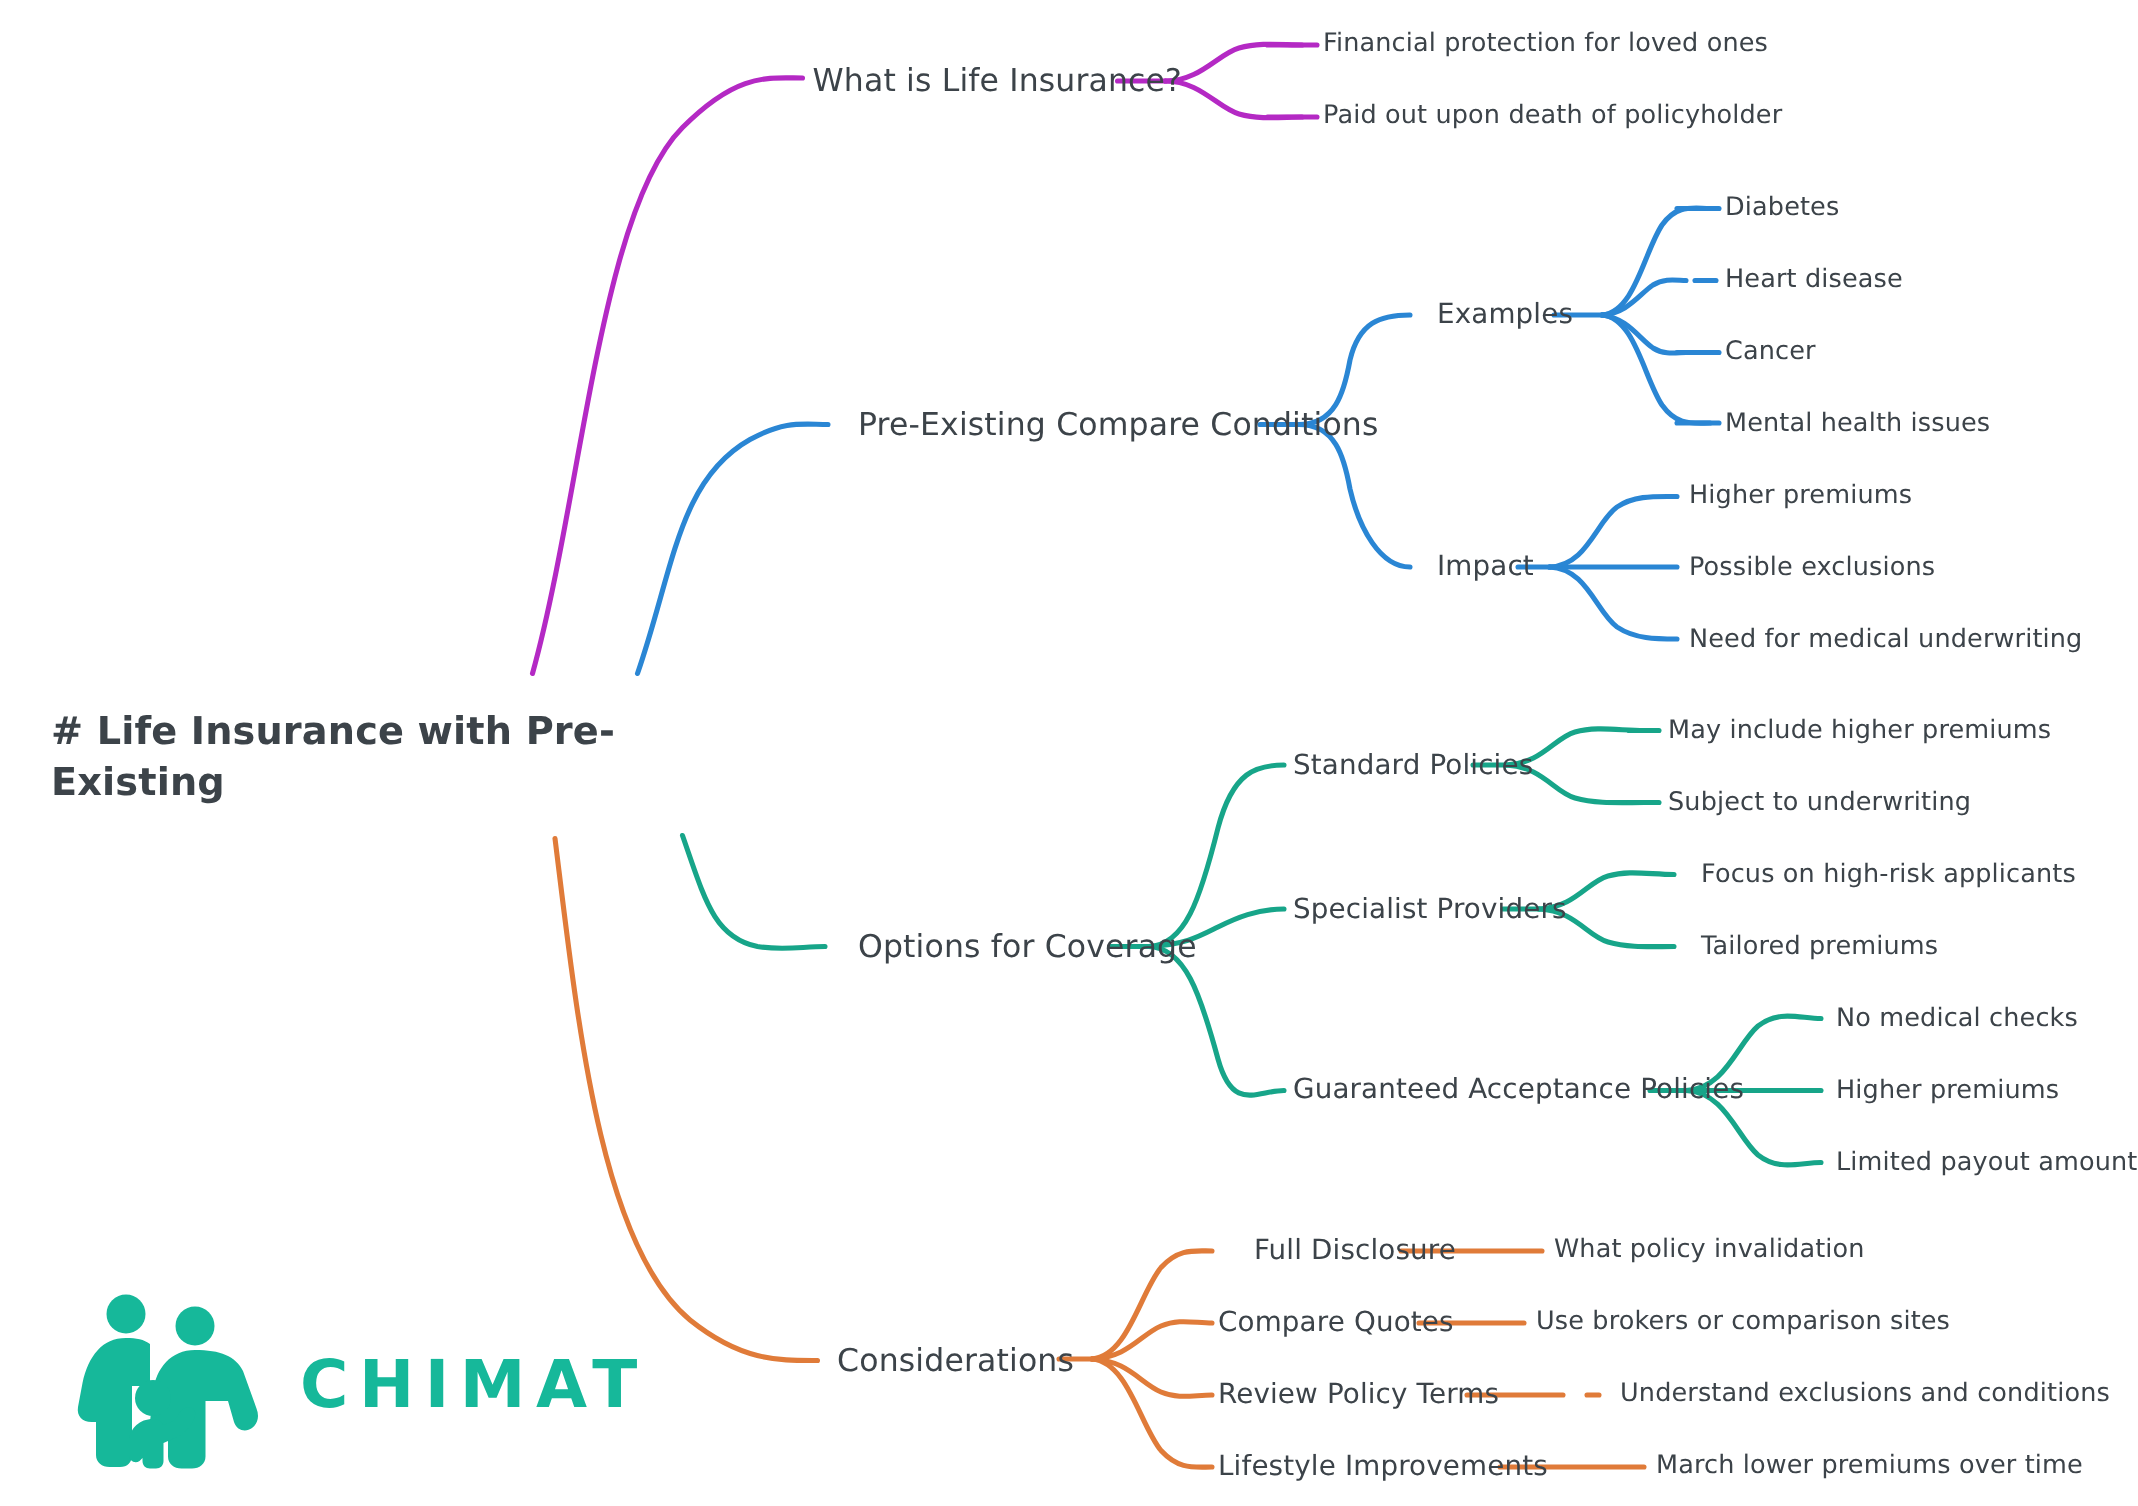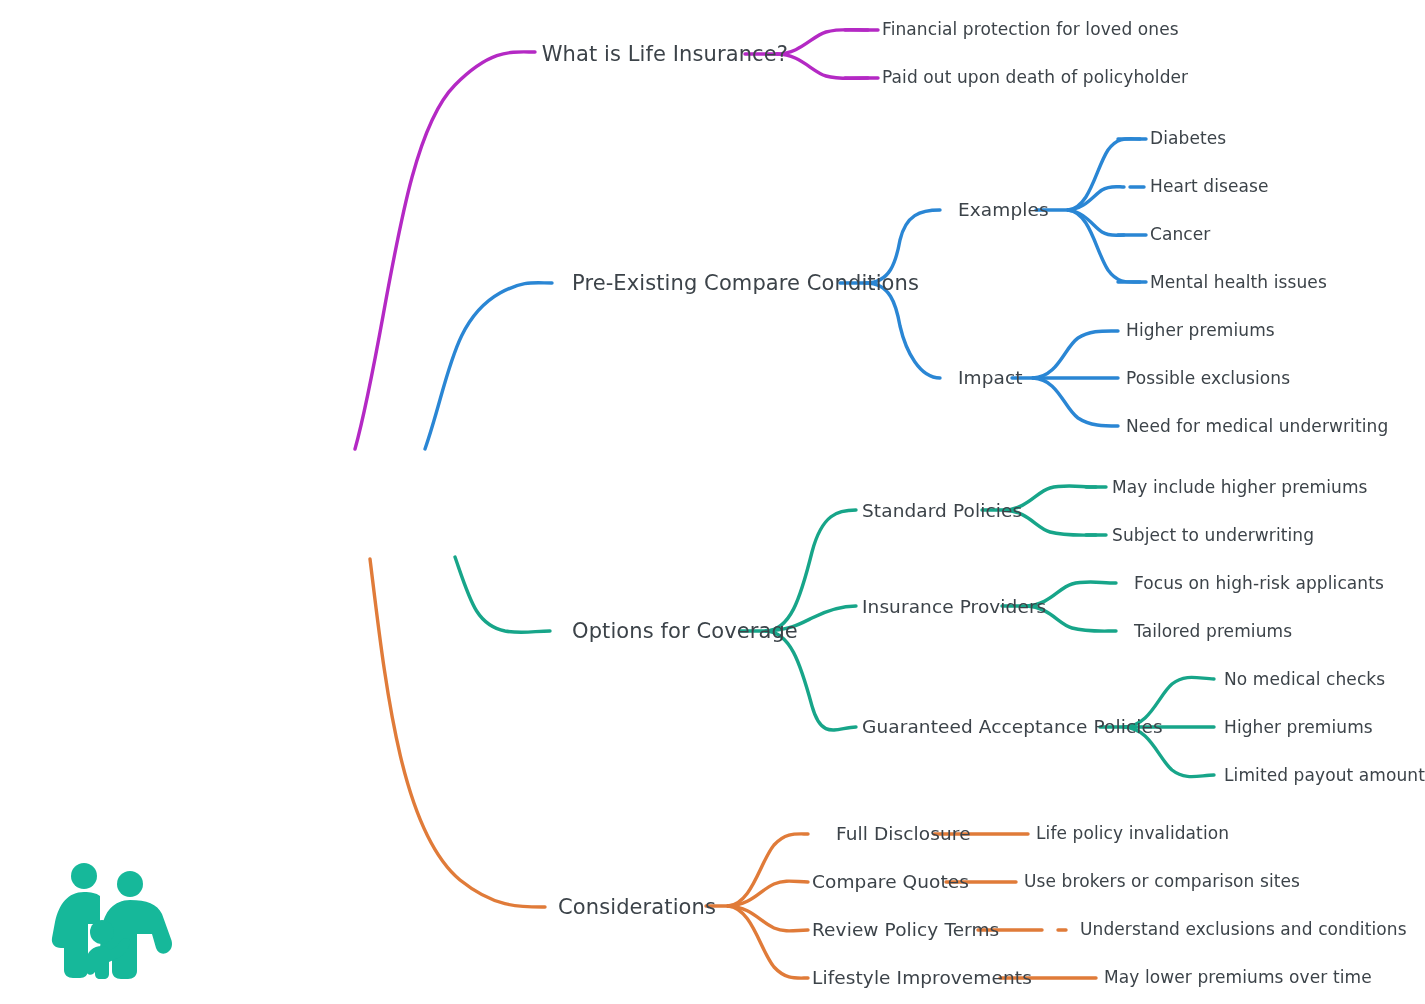--- a/index.html
+++ b/index.html
@@ -146,20 +146,21 @@
 
       <path stroke-width="3.4" d="M934,834 L1028,834"></path>
       <path stroke-width="3.4" d="M946,882 L1016,882"></path>
       <path stroke-width="3.4" d="M978,930 L1042,930"></path>
       <path stroke-width="3.4" d="M1058,930 L1066,930"></path>
       <path stroke-width="3.4" d="M1000,978 L1096,978"></path>
     </g>
   </svg>
 
   <div class="root-title">
+    <div># Life Insurance with Pre-Existing</div>
   </div>
 
   <div class="node-label lvl1 anchor-end" style="left:772px; top:54px;">What is Life Insurance?</div>
 
   <div class="node-label leaf anchor-start" style="left:882px; top:30px;">Financial protection for loved ones</div>
 
   <div class="node-label leaf anchor-start" style="left:882px; top:78px;">Paid out upon death of policyholder</div>
 
   <div class="node-label lvl1 anchor-start" style="left:556px; top:283px;">Pre-Existing Compare Conditions</div>
 
@@ -178,21 +179,21 @@
   <div class="node-label leaf anchor-start" style="left:1126px; top:331px;">Higher premiums</div>
 
   <div class="node-label leaf anchor-start" style="left:1126px; top:379px;">Possible exclusions</div>
 
   <div class="node-label leaf anchor-start" style="left:1126px; top:427px;">Need for medical underwriting</div>
 
   <div class="node-label lvl1 anchor-start" style="left:556px; top:631px;">Options for Coverage</div>
 
   <div class="node-label lvl2 anchor-start" style="left:862px; top:511px;">Standard Policies</div>
 
-  <div class="node-label lvl2 anchor-start" style="left:862px; top:607px;">Insurance Providers</div>
+  <div class="node-label lvl2 anchor-start" style="left:862px; top:607px;">Specialist Providers</div>
 
   <div class="node-label lvl2 anchor-start" style="left:862px; top:727px;">Guaranteed Acceptance Policies</div>
 
   <div class="node-label leaf anchor-start" style="left:1112px; top:488px;">May include higher premiums</div>
 
   <div class="node-label leaf anchor-start" style="left:1112px; top:536px;">Subject to underwriting</div>
 
   <div class="node-label leaf anchor-start" style="left:1134px; top:584px;">Focus on high-risk applicants</div>
 
   <div class="node-label leaf anchor-start" style="left:1134px; top:632px;">Tailored premiums</div>
@@ -206,40 +207,41 @@
   <div class="node-label lvl1 anchor-end" style="left:700px; top:907px;">Considerations</div>
 
   <div class="node-label lvl2 anchor-start" style="left:836px; top:834px;">Full Disclosure</div>
 
   <div class="node-label lvl2 anchor-start" style="left:812px; top:882px;">Compare Quotes</div>
 
   <div class="node-label lvl2 anchor-start" style="left:812px; top:930px;">Review Policy Terms</div>
 
   <div class="node-label lvl2 anchor-start" style="left:812px; top:978px;">Lifestyle Improvements</div>
 
-  <div class="node-label leaf anchor-start" style="left:1036px; top:834px;">Life policy invalidation</div>
+  <div class="node-label leaf anchor-start" style="left:1036px; top:834px;">What policy invalidation</div>
 
   <div class="node-label leaf anchor-start" style="left:1024px; top:882px;">Use brokers or comparison sites</div>
 
   <div class="node-label leaf anchor-start" style="left:1080px; top:930px;">Understand exclusions and conditions</div>
 
-  <div class="node-label leaf anchor-start" style="left:1104px; top:978px;">May lower premiums over time</div>
+  <div class="node-label leaf anchor-start" style="left:1104px; top:978px;">March lower premiums over time</div>
 
   <div id="logo">
     <svg width="150" height="118" viewBox="0 0 150 118" xmlns="http://www.w3.org/2000/svg">
       <g fill="#16b89a">
 
         <circle cx="42" cy="14" r="13"></circle>
 
         <path d="M42,30 C26,30 17,42 13,60 L10,76 C9,82 13,86 19,86 L22,86 L22,108 C22,113 26,116 31,116 L38,116 C43,116 46,113 46,108 L46,62 L58,62 L58,34 C54,31 49,30 42,30 Z"></path>
 
         <circle cx="88" cy="22" r="13"></circle>
 
         <path d="M88,38 C72,38 62,50 60,66 L58,86 C57,92 61,96 67,96 L70,96 L70,109 C70,114 74,117 79,117 L86,117 C91,117 95,114 95,109 L95,72 L110,72 L114,86 C116,92 122,93 126,90 C130,87 131,82 129,77 L120,52 C115,42 105,38 88,38 Z"></path>
 
         <circle cx="60" cy="70" r="12"></circle>
 
         <path d="M60,84 C51,84 45,90 44,98 L44,108 C44,112 48,114 51,112 L53,110 L53,112 C53,115 55,117 58,117 L62,117 C65,117 67,115 67,112 L67,100 L76,96 C82,93 86,88 88,82 C89,79 87,76 84,76 C81,76 79,78 77,81 C75,85 71,87 67,88 C65,85 63,84 60,84 Z"></path>
       </g>
     </svg>
+    <div id="logo-word">CHIMAT</div>
   </div>
 
 </div>
 
 </body></html>

